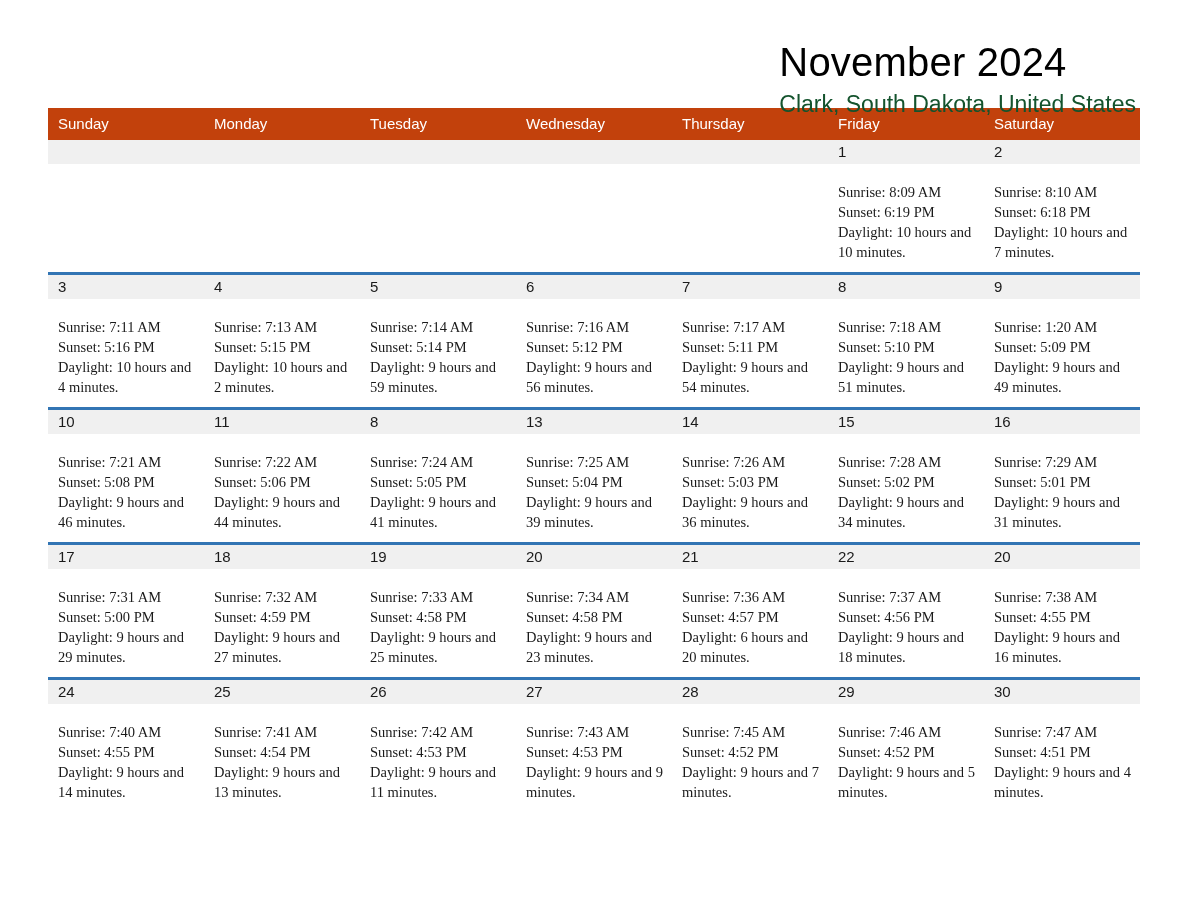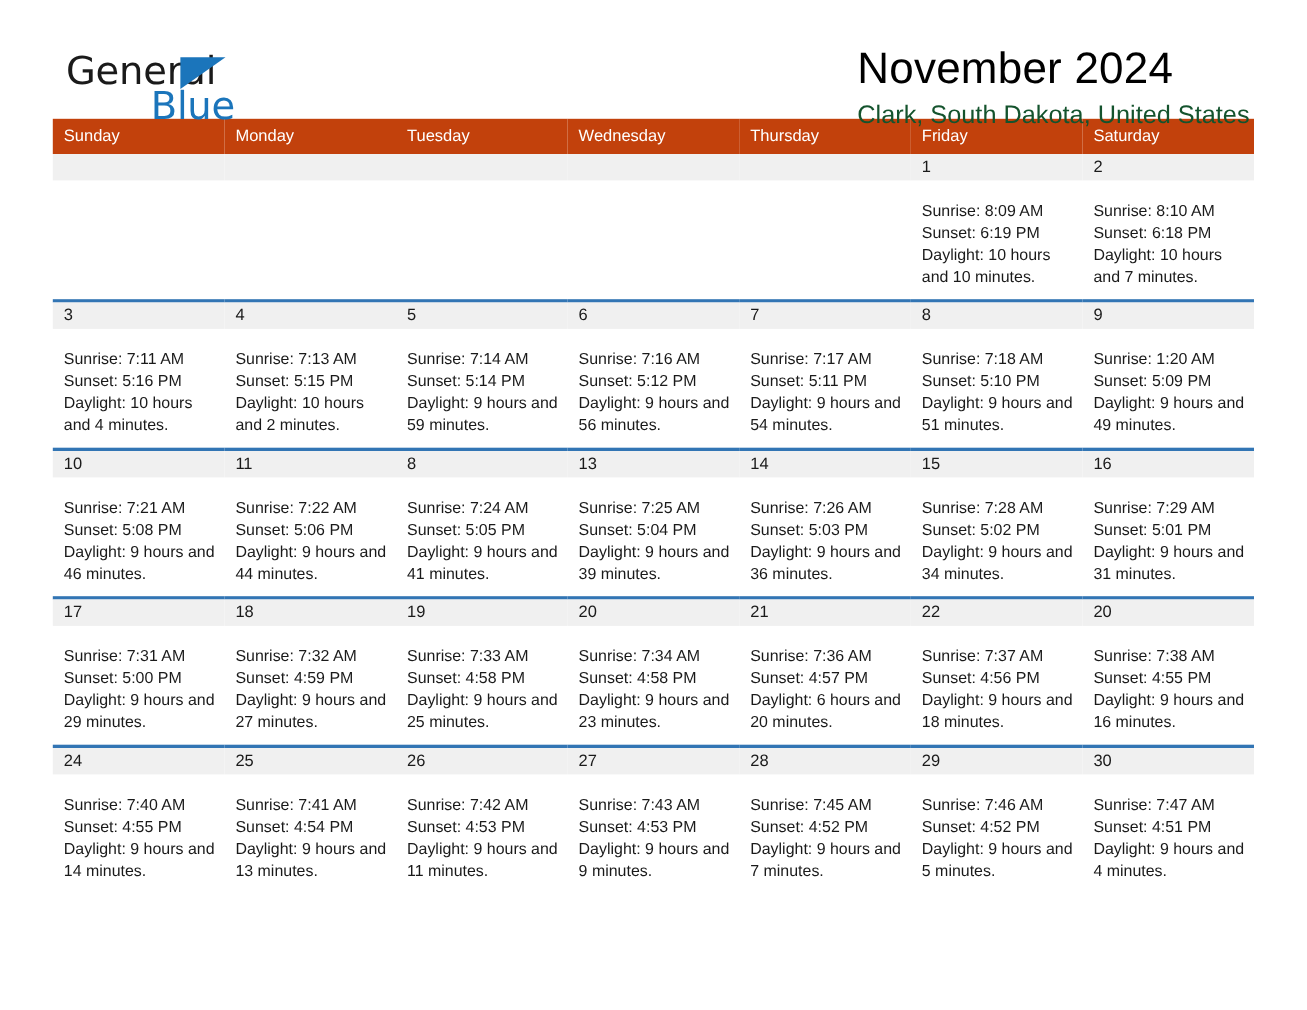--- a/index.html
+++ b/index.html
@@ -132,44 +132,40 @@
     box-sizing: border-box;
   }
   .daynum {
     font-size: 15px;
     line-height: 18px;
     color: #1a1a1a;
     font-weight: 400;
   }
   .details {
     padding: 18px 8px 0 10px;
+    font-family: Liberation Serif, serif;
   }
   .details div {
     font-size: 14.5px;
     line-height: 20px;
     color: #1a1a1a;
     white-space: nowrap;
   }
   .details .daylight {
     white-space: normal;
   }
   .empty .daynum-band .daynum { visibility: hidden; }
 </style>
 </head>
 <body>
 
 <div class="page">
 
   <div class="masthead">
 
-    <div class="logo">
-      <span class="logo-general">General</span>
-      <span class="logo-tri"></span>
-      <span class="logo-blue">Blue</span>
-    </div>
 
     <div class="title-block">
       <div class="cal-title">November 2024</div>
       <div class="cal-subtitle">Clark, South Dakota, United States</div>
     </div>
 
   </div>
 
   <table class="calendar">
     <colgroup>

